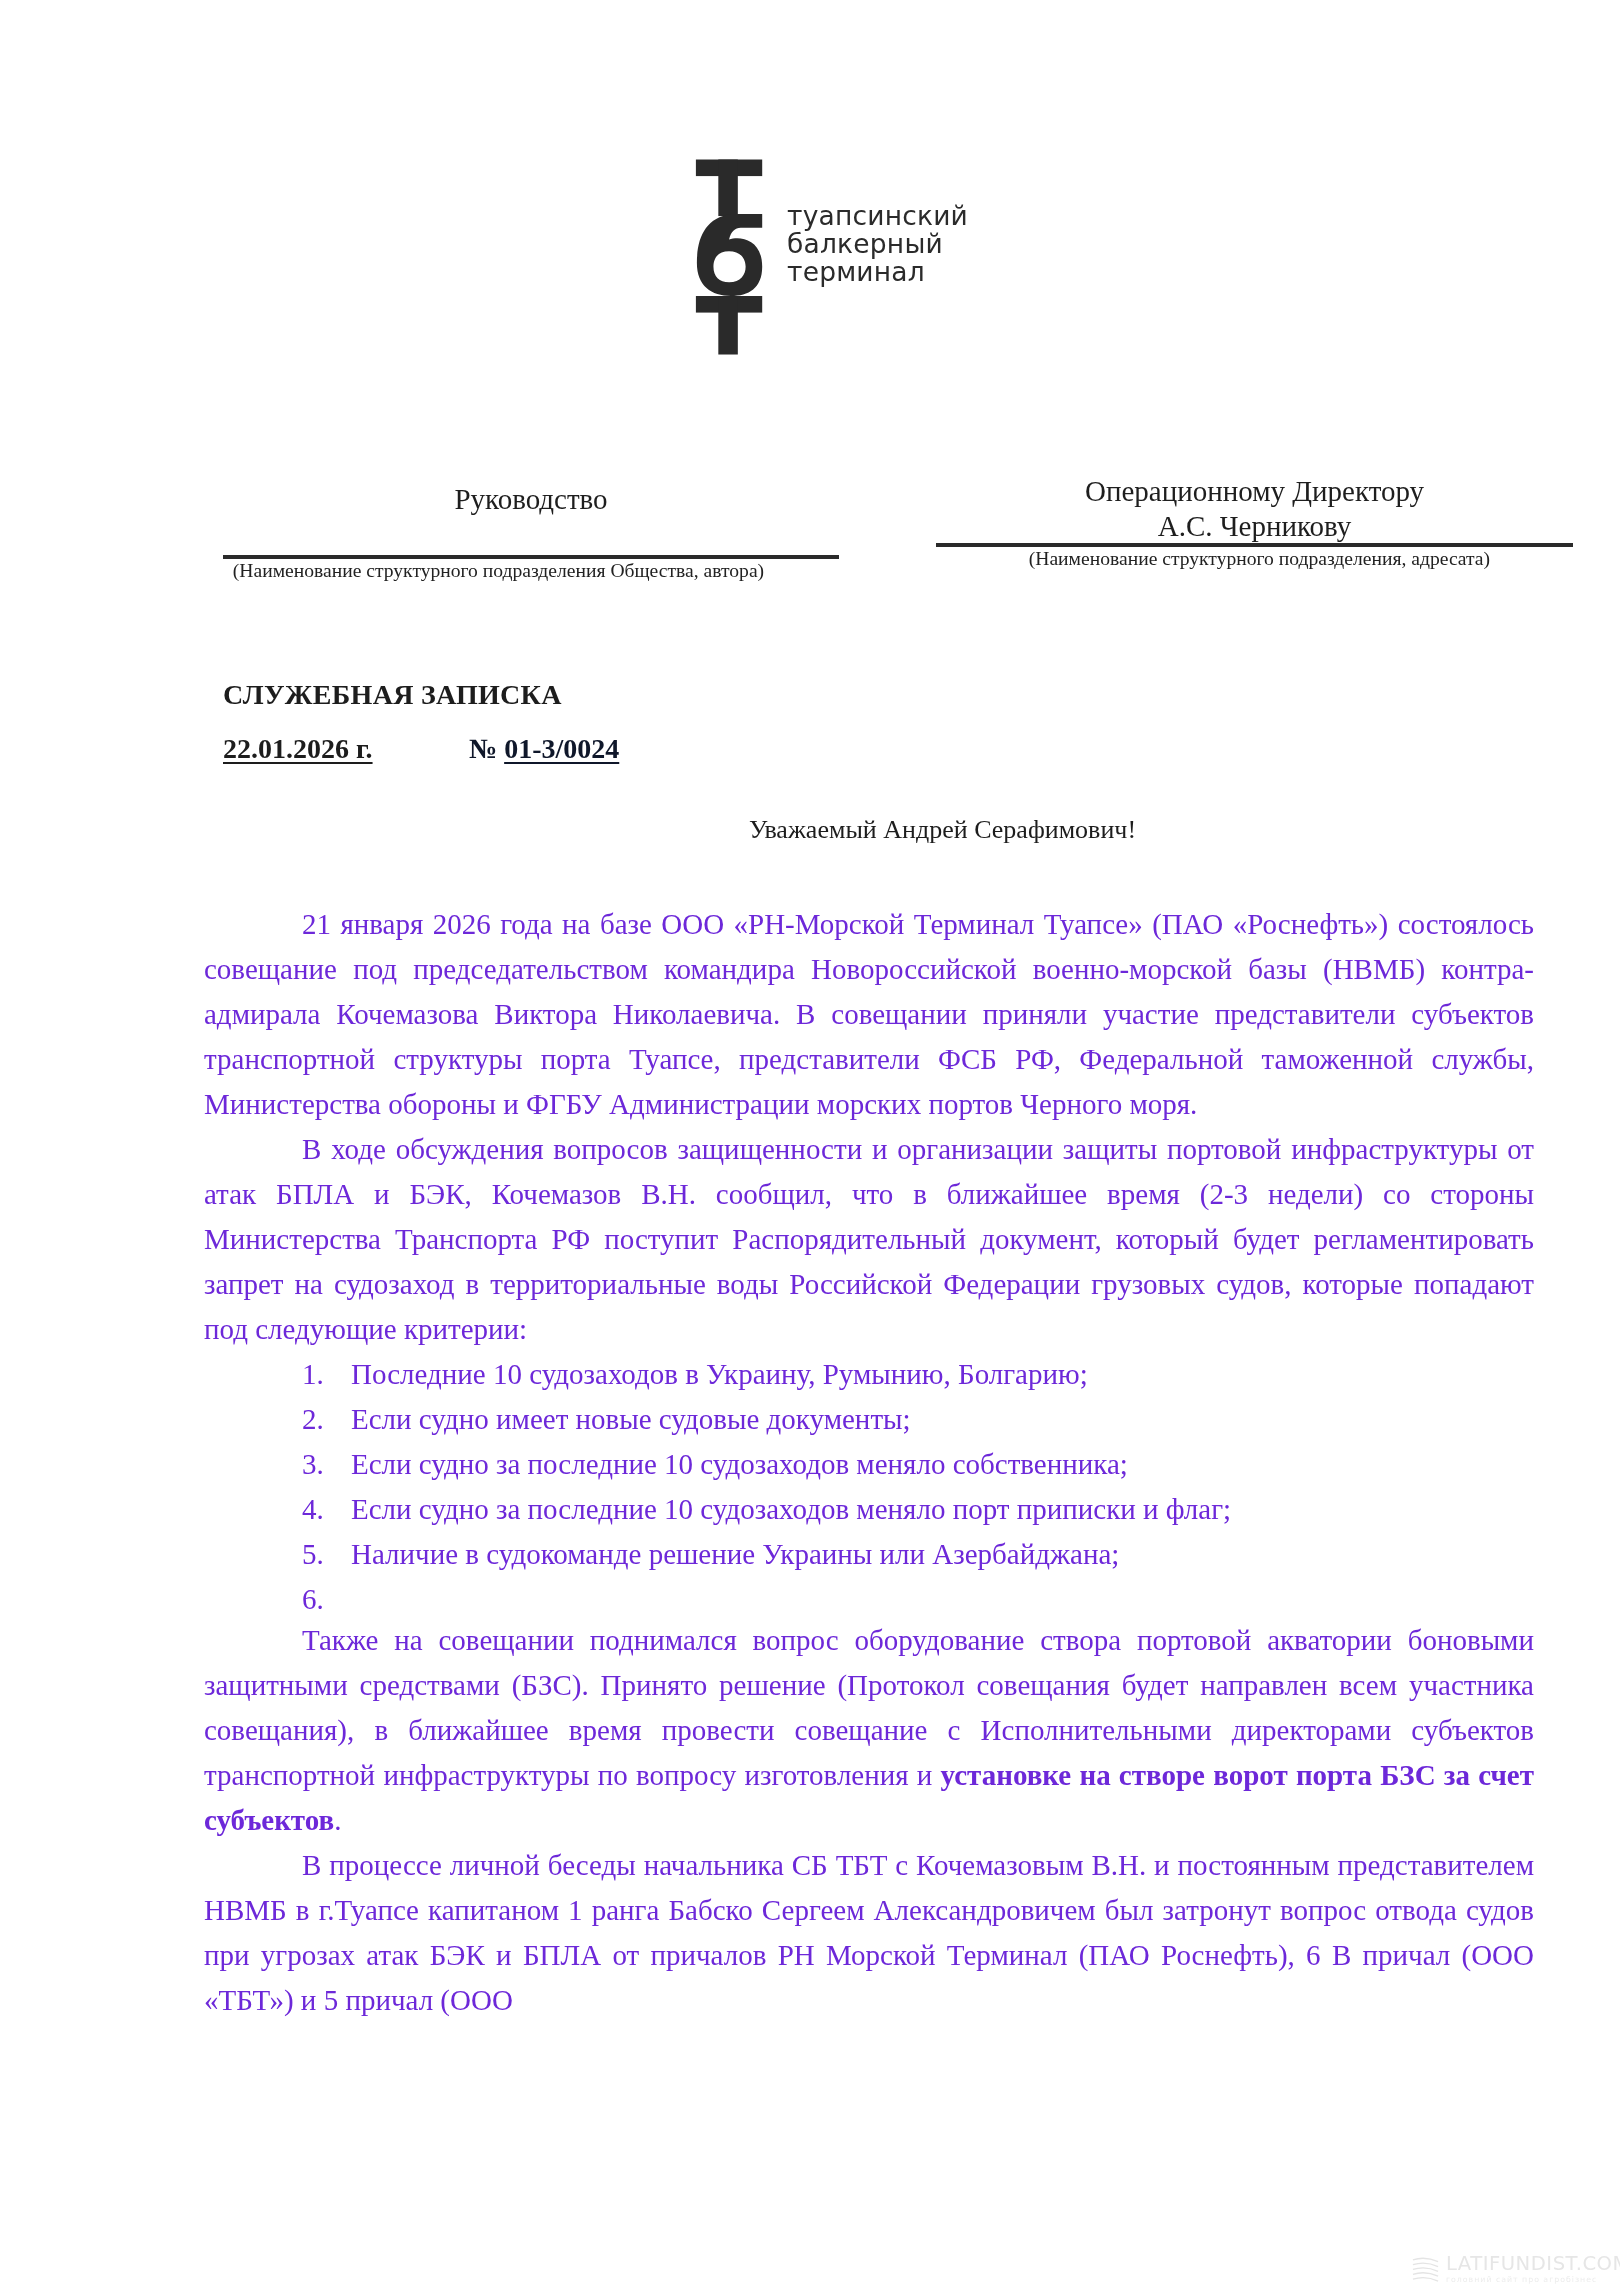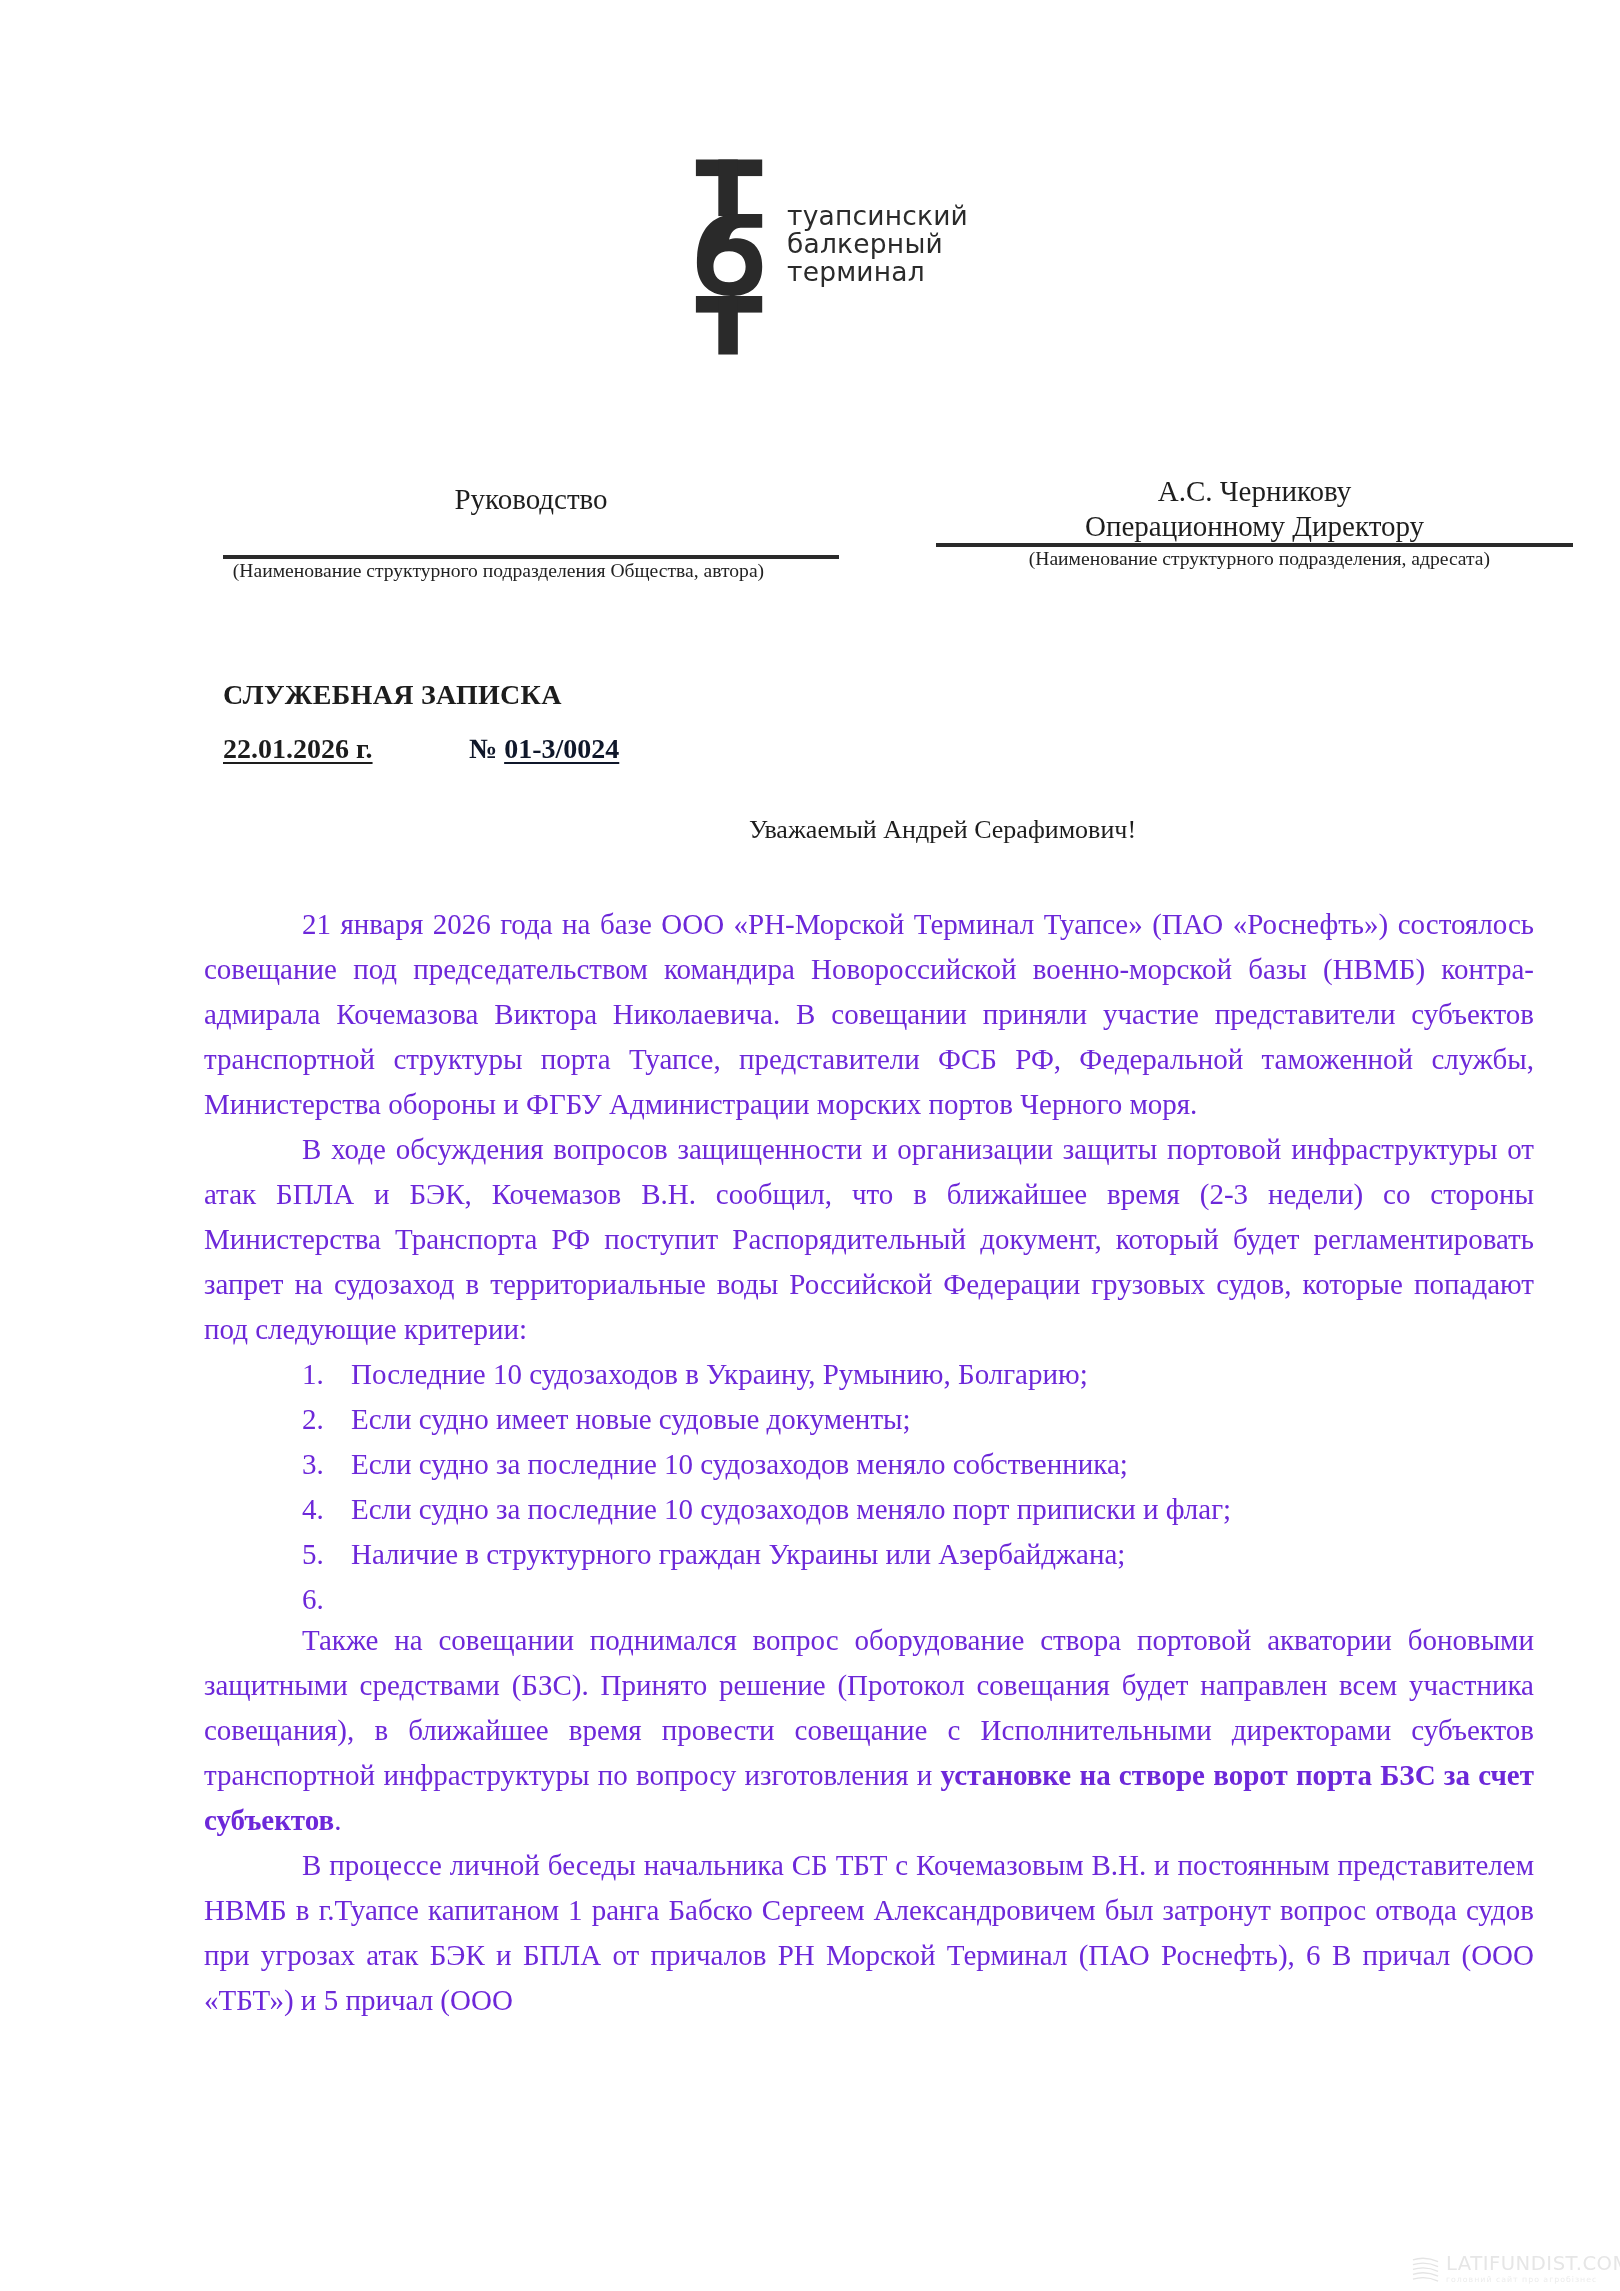--- a/index.html
+++ b/index.html
@@ -204,22 +204,22 @@
   </div>
 
   <div class="addr-left">
     <div class="addr-main">Руководство</div>
     <div class="rule"></div>
     <div class="addr-caption">(Наименование структурного подразделения Общества, автора)</div>
   </div>
 
   <div class="addr-right">
     <div class="addr-main">
+      <div>Операционному Директору</div>
       <div>А.С. Черникову</div>
-      <div>Операционному Директору</div>
     </div>
     <div class="rule"></div>
     <div class="addr-caption">(Наименование структурного подразделения, адресата)</div>
   </div>
 
   <div class="memo-title">СЛУЖЕБНАЯ ЗАПИСКА</div>
   <div class="memo-date">
     <span class="u">22.01.2026 г.</span>
   </div>
   <div class="memo-number">
@@ -230,21 +230,21 @@
   <div class="greeting">Уважаемый Андрей Серафимович!</div>
 
   <div class="body">
     <p>21 января 2026 года на базе ООО «РН-Морской Терминал Туапсе» (ПАО «Роснефть») состоялось совещание под председательством командира Новороссийской военно-морской базы (НВМБ) контра-адмирала Кочемазова Виктора Николаевича. В совещании приняли участие представители субъектов транспортной структуры порта Туапсе, представители ФСБ РФ, Федеральной таможенной службы, Министерства обороны и ФГБУ Администрации морских портов Черного моря.</p>
     <p class="p2">В ходе обсуждения вопросов защищенности и организации защиты портовой инфраструктуры от атак БПЛА и БЭК, Кочемазов В.Н. сообщил, что в ближайшее время (2-3 недели) со стороны Министерства Транспорта РФ поступит Распорядительный документ, который будет регламентировать запрет на судозаход в территориальные воды Российской Федерации грузовых судов, которые попадают под следующие критерии:</p>
     <ol class="criteria">
       <li><span class="num">1.</span><span>Последние 10 судозаходов в Украину, Румынию, Болгарию;</span></li>
       <li><span class="num">2.</span><span>Если судно имеет новые судовые документы;</span></li>
       <li><span class="num">3.</span><span>Если судно за последние 10 судозаходов меняло собственника;</span></li>
       <li><span class="num">4.</span><span>Если судно за последние 10 судозаходов меняло порт приписки и флаг;</span></li>
-      <li><span class="num">5.</span><span>Наличие в структурного граждан Украины или Азербайджана;</span></li>
+      <li><span class="num">5.</span><span>Наличие в судокоманде решение Украины или Азербайджана;</span></li>
       <li><span class="num">6.</span></li>
     </ol>
     <div class="spacer"></div>
     <p><span>Также на совещании поднимался вопрос оборудование створа портовой акватории боновыми защитными средствами (БЗС). Принято решение (Протокол совещания будет направлен всем участника совещания), в ближайшее время провести совещание с Исполнительными директорами субъектов транспортной инфраструктуры по вопросу изготовления и </span><b>установке на створе ворот порта БЗС за счет субъектов</b><span>.</span></p>
     <p>В процессе личной беседы начальника СБ ТБТ с Кочемазовым В.Н. и постоянным представителем НВМБ в г.Туапсе капитаном 1 ранга Бабско Сергеем Александровичем был затронут вопрос отвода судов при угрозах атак БЭК и БПЛА от причалов РН Морской Терминал (ПАО Роснефть), 6 В причал (ООО «ТБТ») и 5 причал (ООО</p>
   </div>
 
   <div class="watermark">
     <svg class="wm-icon" viewBox="0 0 30 30">
       <g stroke="#e4e4e4" stroke-width="1.4" fill="none">

